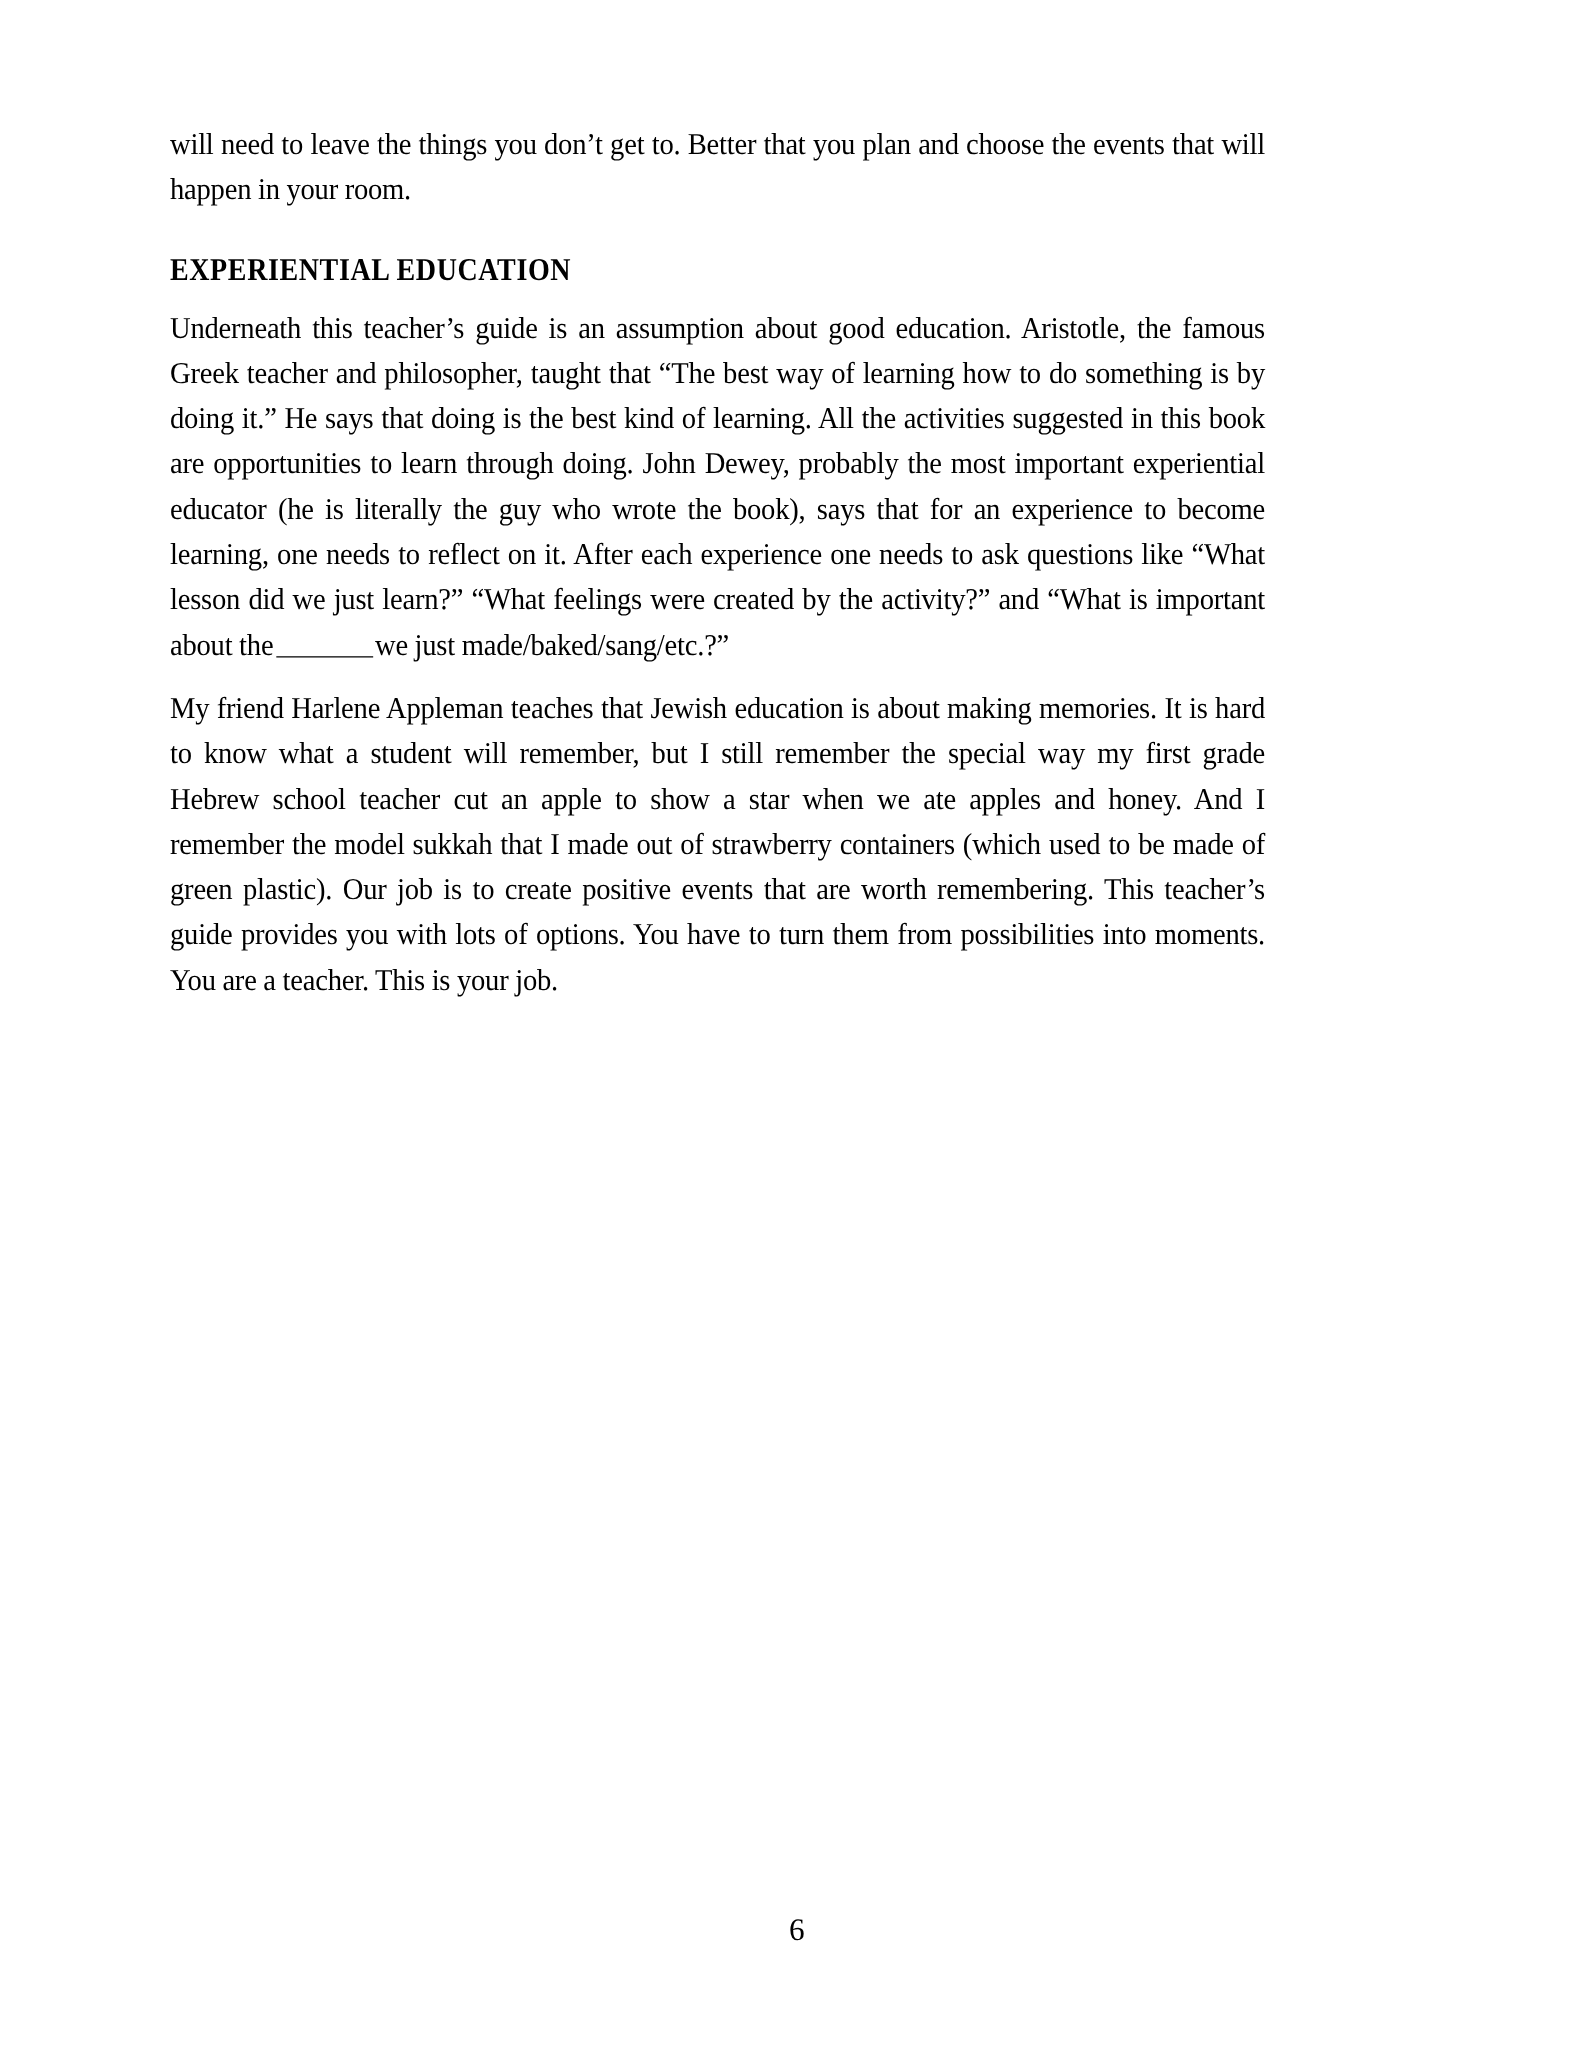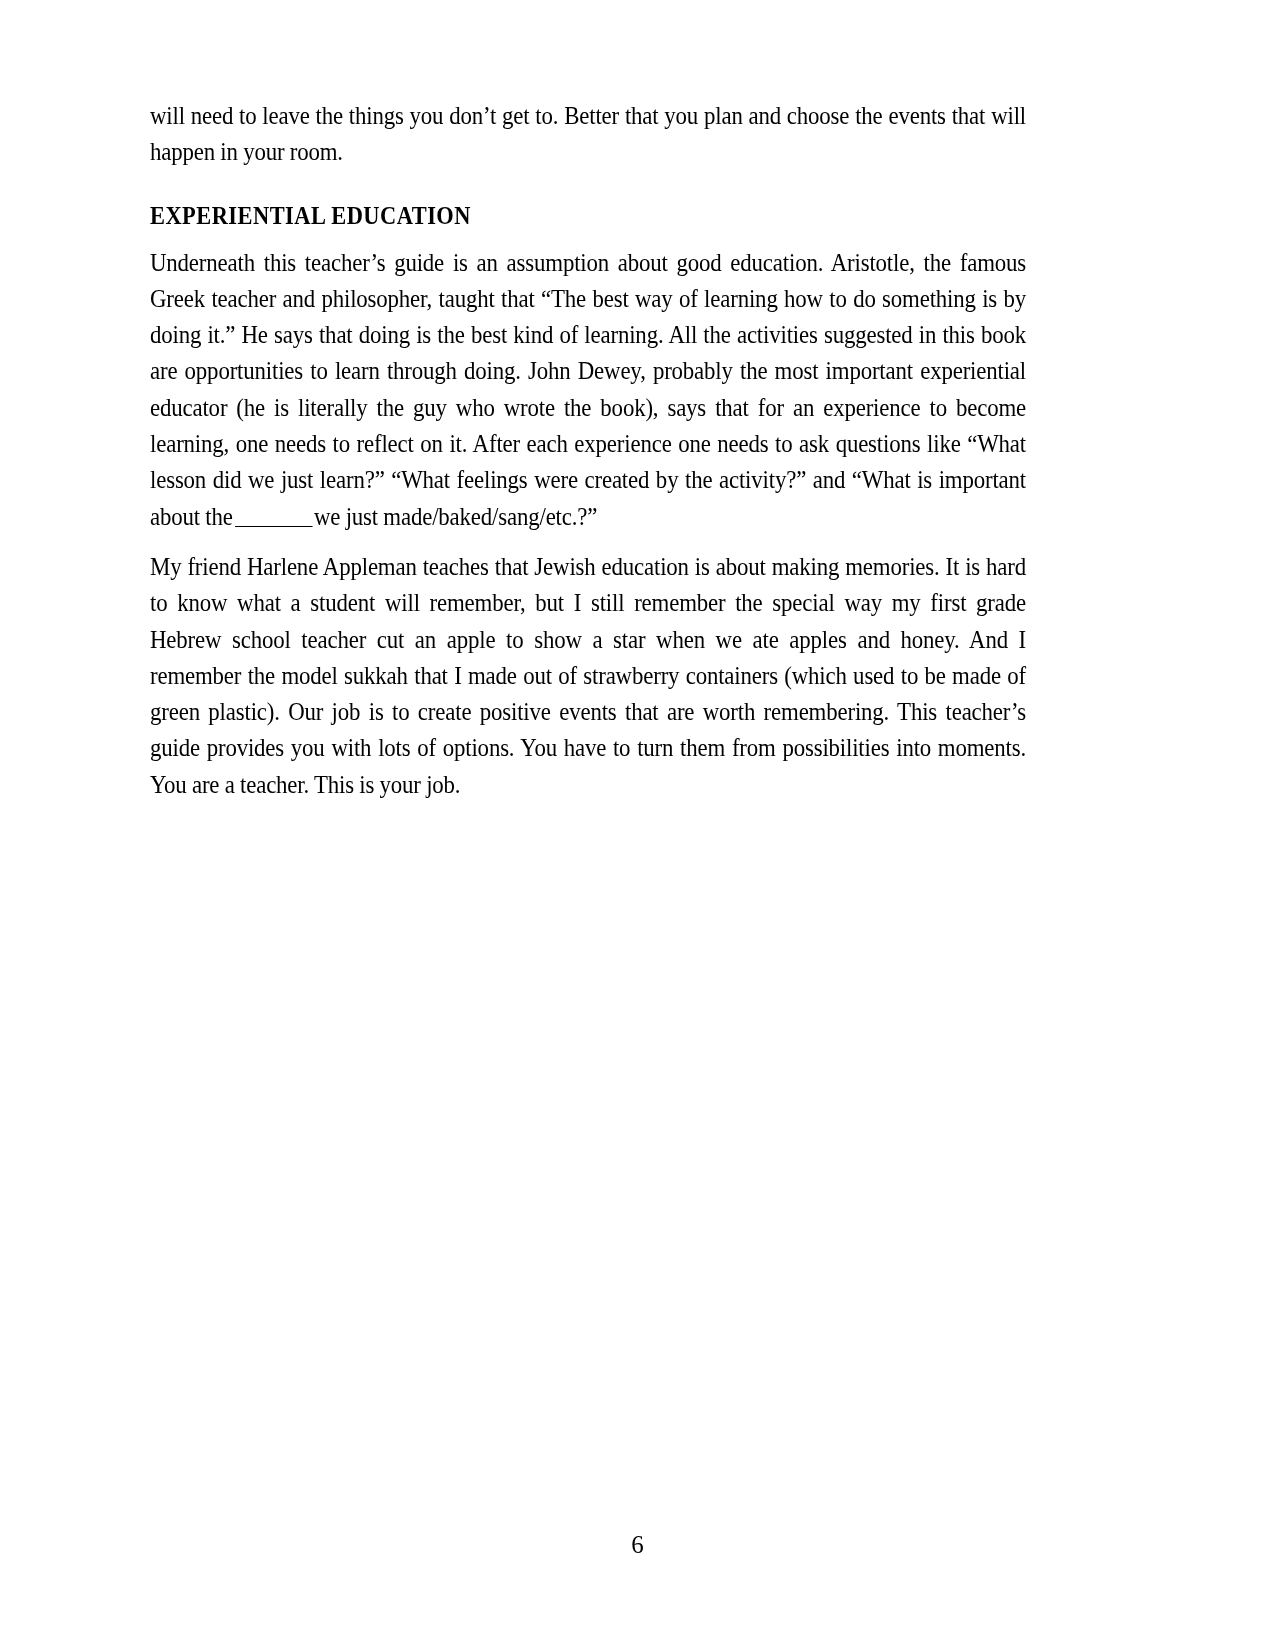--- a/index.html
+++ b/index.html
@@ -20,21 +20,21 @@
   .page {
     position: relative;
     width: 1275px;
     height: 1650px;
     background: #ffffff;
   }
 
   
   .content {
     position: absolute;
-    left: 150px;
+    left: 136px;
     top: 98px;
     width: 876px;
   }
 
   .para {
     font-size: 24.2px;
     line-height: 36.3px;
     text-align: justify;
     text-justify: inter-word;
     margin: 0 0 0 0;

